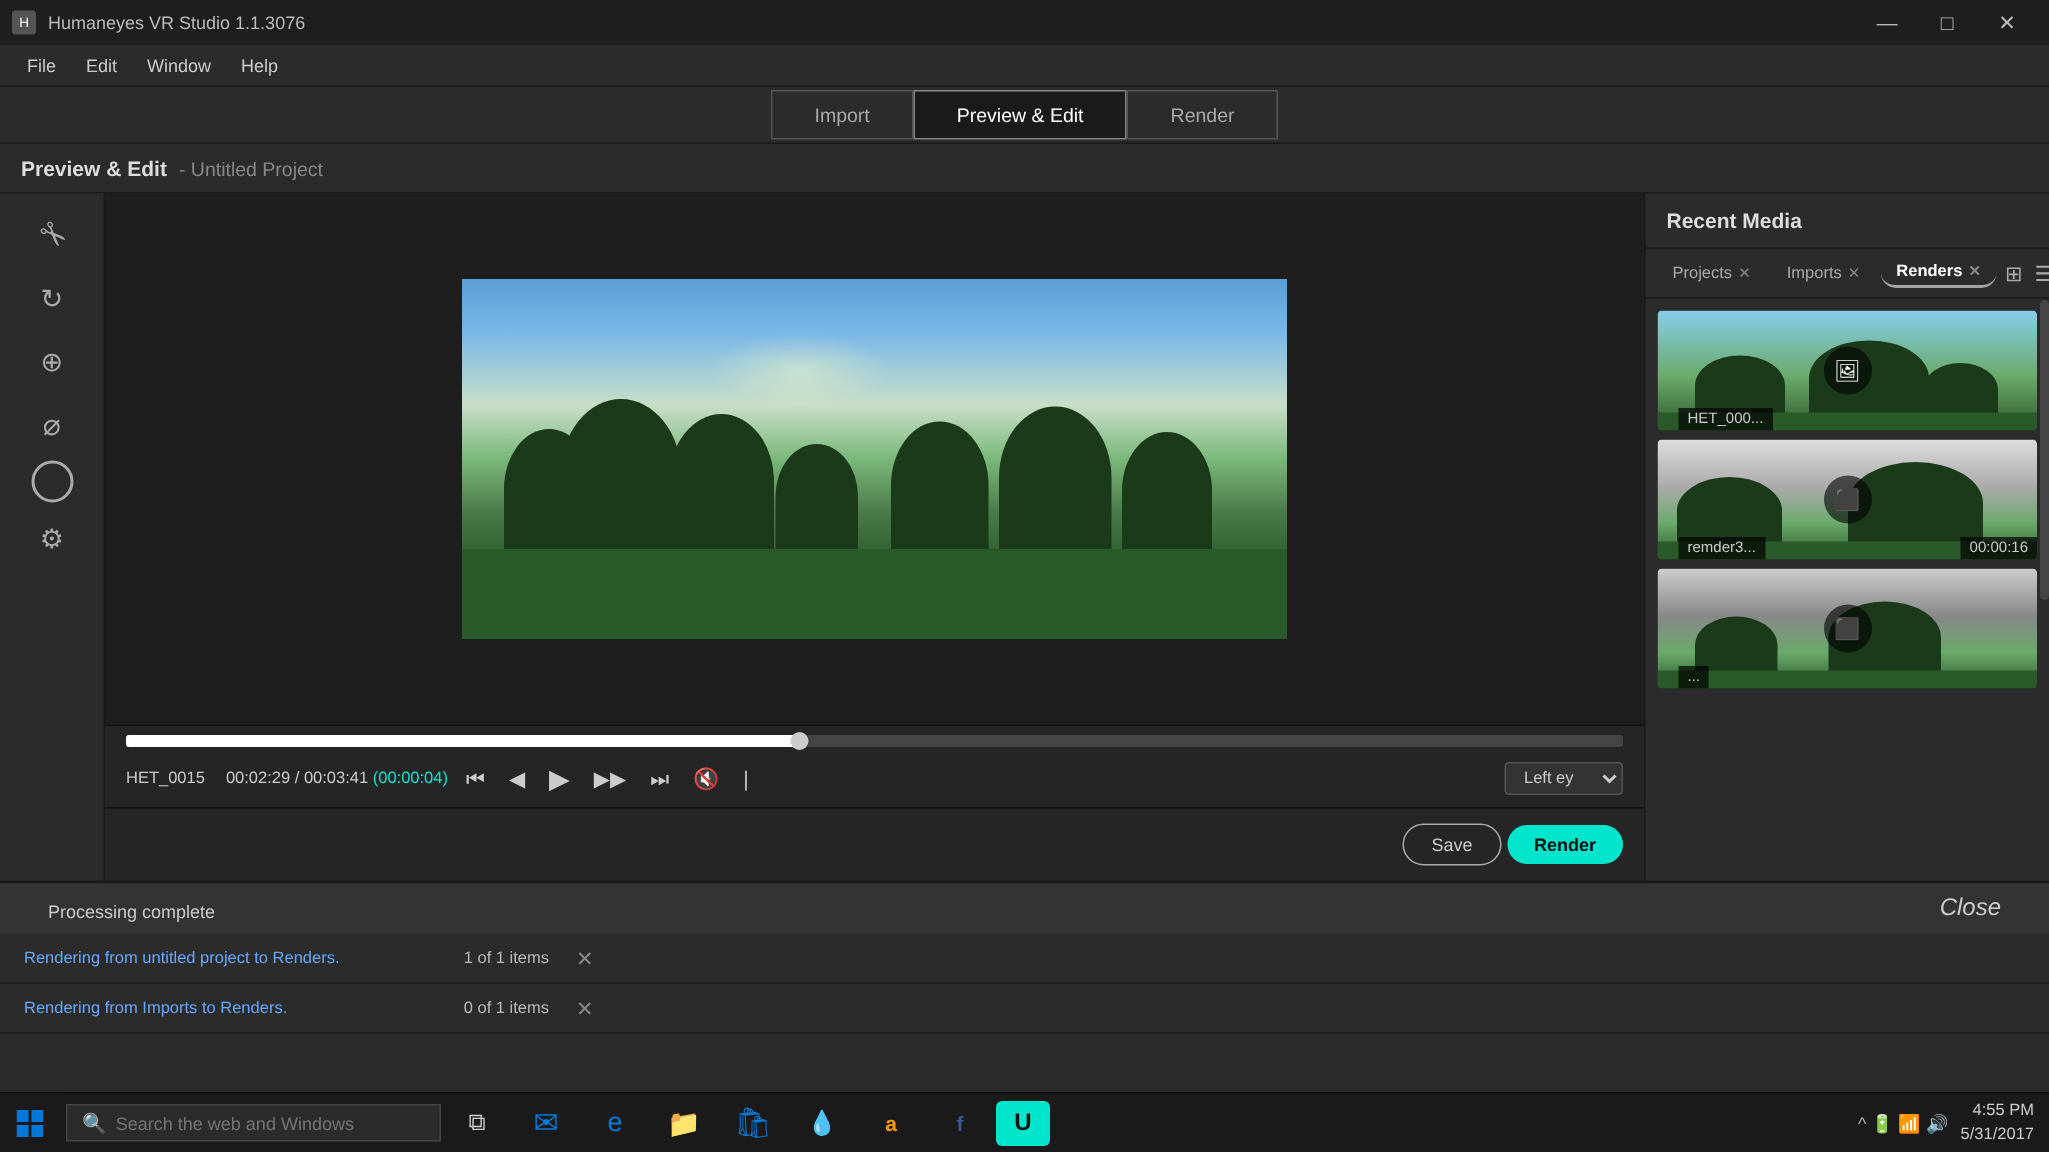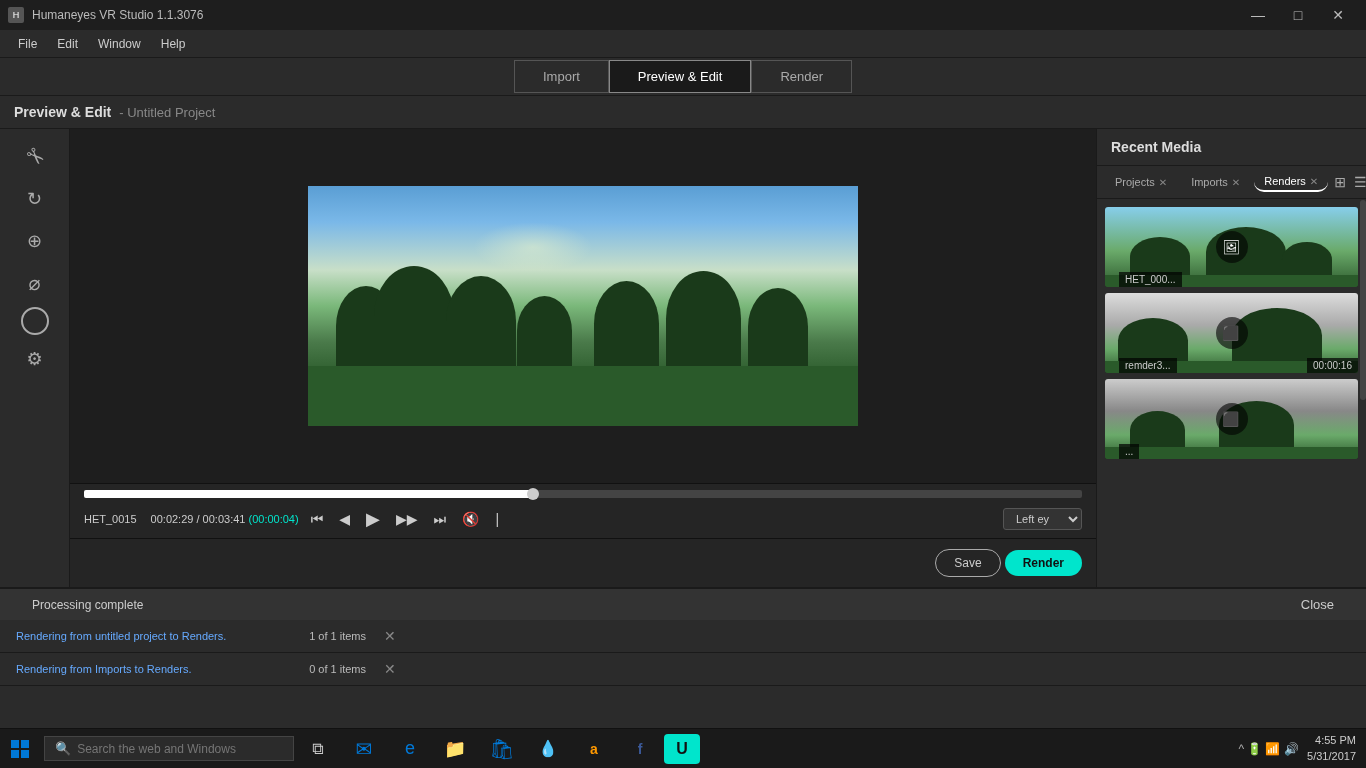--- a/index.html
+++ b/index.html
@@ -70,21 +70,21 @@
     .media-duration { position: absolute; bottom: 0; right: 0; background: rgba(0,0,0,0.7); color: #ccc; font-size: 10px; padding: 2px 6px; }
     .media-icon-overlay { position: absolute; top: 50%; left: 50%; transform: translate(-50%, -50%); width: 32px; height: 32px; background: rgba(0,0,0,0.6); border-radius: 50%; display: flex; align-items: center; justify-content: center; color: #fff; font-size: 14px; }
 
     
     #show-in-folder-btn { margin: 8px; background: #00e5cc; border: none; color: #111; padding: 6px 14px; cursor: pointer; border-radius: 14px; font-size: 12px; font-weight: bold; align-self: flex-end; }
 
     
     #processing-area { height: 140px; background: #2b2b2b; border-top: 2px solid #1a1a1a; padding: 0; }
     #processing-header { display: flex; align-items: flex-end; justify-content: space-between; padding: 8px 32px; background: #333; }
     #processing-title { font-size: 12px; color: #ccc; }
-    #close-processing-btn { color: #ccc; cursor: pointer; font-size: 13px; }
+    #close-processing-btn { color: #ccc; cursor: pointer; font-size: 16px; font-style: italic; }
 
     .render-job { padding: 8px 16px; display: flex; align-items: center; gap: 10px; border-bottom: 1px solid #1a1a1a; }
     .render-job-label { width: 260px; font-size: 11px; color: #bbb; flex-shrink: 0; }
     .render-job-label span { color: #6af; }
     .render-progress-container { flex: 1; position: relative; }
     .render-progress-bg { width: 100%; height: 8px; background: #444; border-radius: 3px; }
     .render-progress-fill { height: 8px; border-radius: 3px; }
     .render-progress-fill.complete { background: #00e5cc; width: 100%; }
     .render-progress-fill.cancelled { background: #00e5cc; width: 60%; }
     .render-status { position: absolute; top: -16px; left: 50%; transform: translateX(-50%); font-size: 10px; color: #aaa; white-space: nowrap; }
@@ -230,21 +230,21 @@
   </div>
 
   <div id="right-panel">
     <div id="recent-media-header">
       <span>Recent Media</span>
     </div>
 
     <div id="media-tabs">
       <div class="media-tab">Projects <span class="media-tab-close">✕</span></div>
       <div class="media-tab">Imports <span class="media-tab-close">✕</span></div>
-      <div class="media-tab active" style="color:#fff; border-bottom: 2px solid #ffffff;">Renders <span class="media-tab-close">✕</span></div>
+      <div class="media-tab active" style="color:#fff; border-bottom: 2px solid #a3a3a3; font-weight: bold;">Renders <span class="media-tab-close">✕</span></div>
       <div id="media-view-controls">
         <span class="view-ctrl">⊞</span>
         <span class="view-ctrl">☰</span>
       </div>
     </div>
 
     <div id="media-grid">
 
       <div class="media-item">
         <div class="media-thumb thumb1" style="height:80px; position:relative;">

